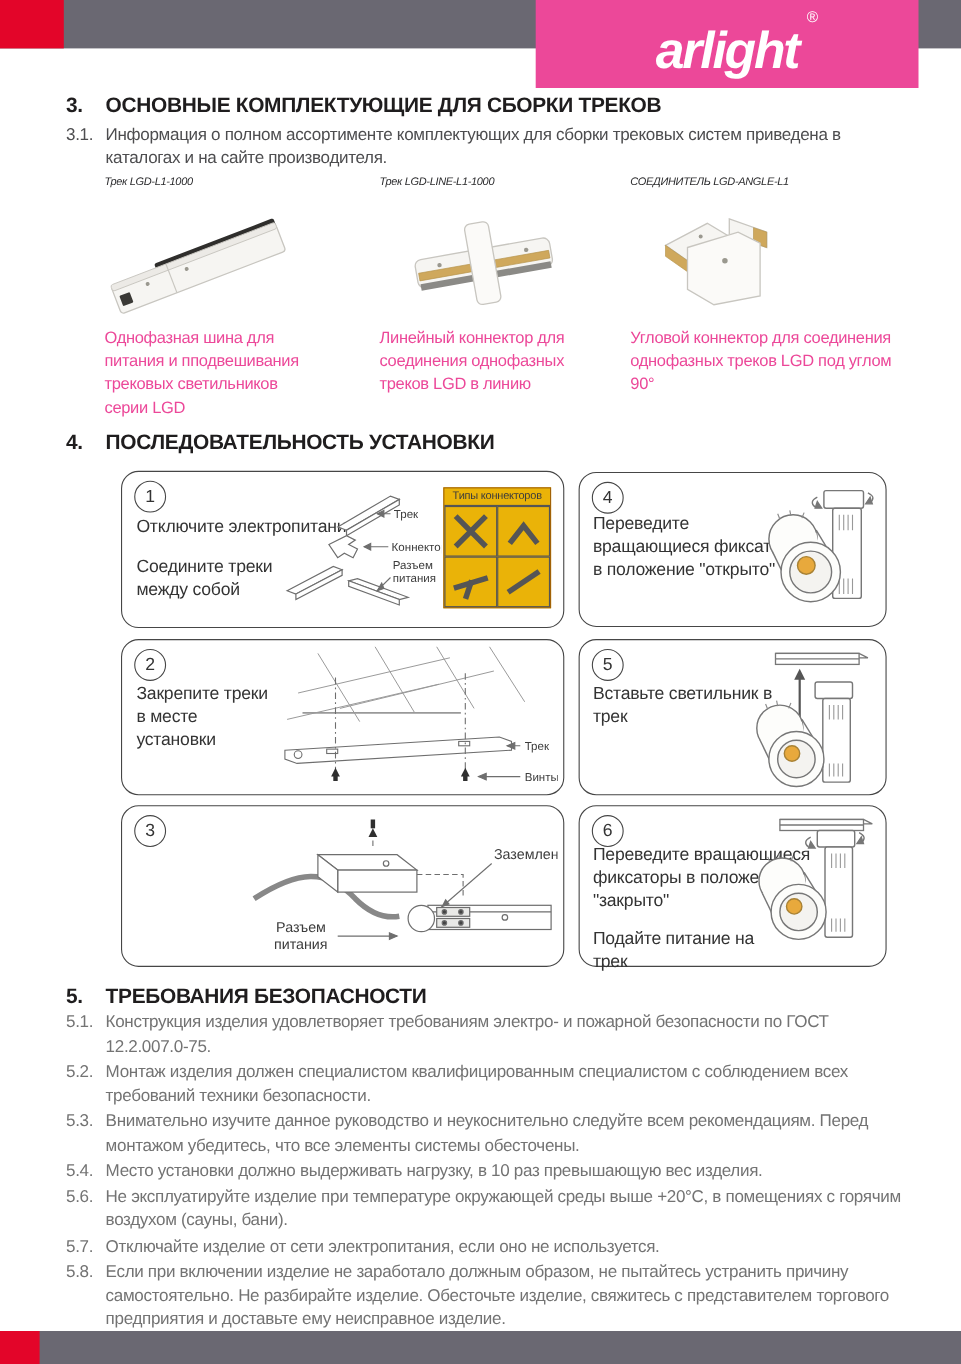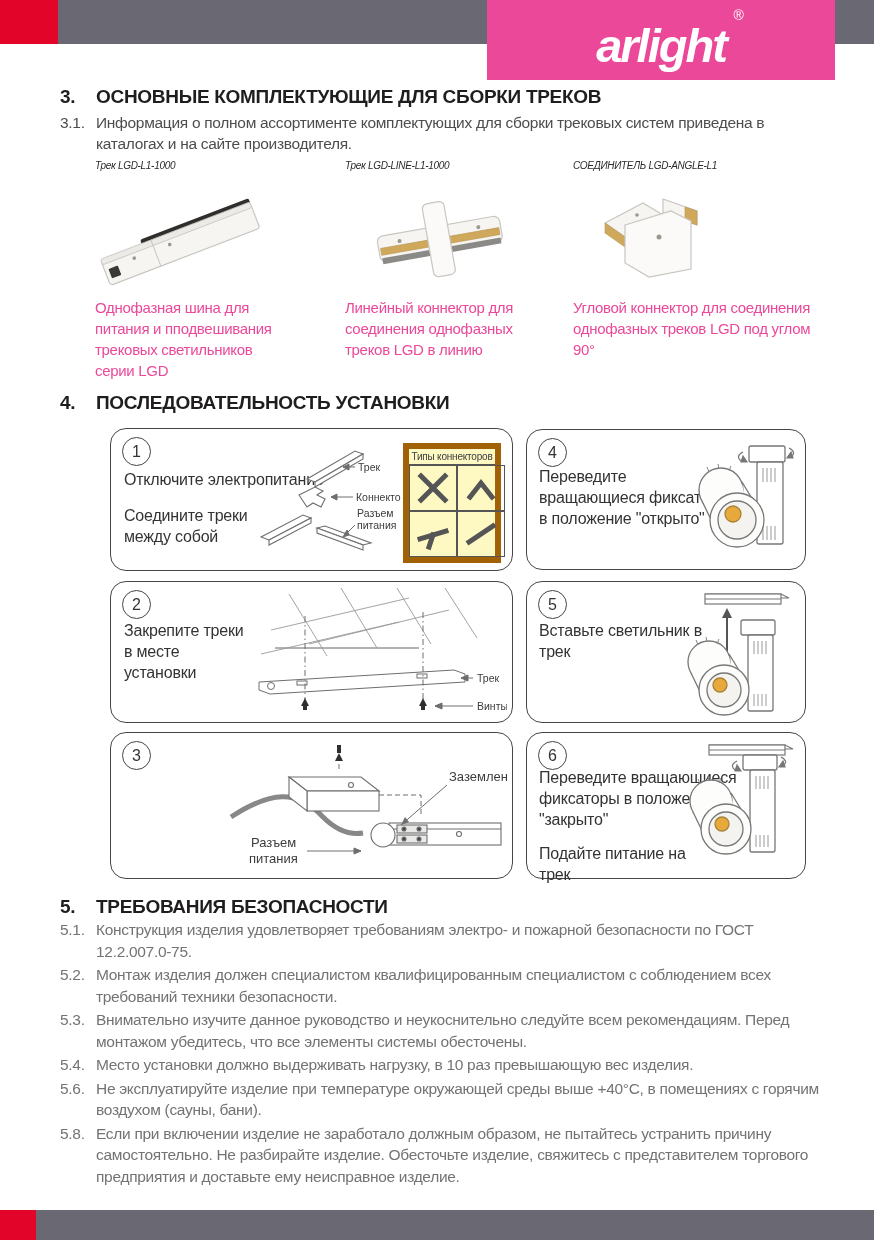--- a/index.html
+++ b/index.html
@@ -30,21 +30,21 @@
   
   .step-box { position:absolute; border:1.6px solid #464646; border-radius:16px; background:#fff; }
   .step-num { position:absolute; top:8px; left:11px; width:29px; height:29px; border:1.5px solid #464646;
               border-radius:50%; display:flex; align-items:center; justify-content:center;
               font-size:16px; color:#343434; }
   .step-text { position:absolute; font-size:16px; line-height:21px; color:#333; letter-spacing:-0.2px; }
   .diag { position:absolute; }
   .diag text { font-family:"Liberation Sans", sans-serif; font-size:10.5px; fill:#3c3c3c; }
 
   
-  .conn-table { position:absolute; border:6px solid #a16207; background:#fef9c3; }
+  .conn-table { position:absolute; border:1px solid #a16207; background:#eab308; }
   .conn-title { border-bottom:1px solid #555; text-align:center; font-size:10px; color:#3c3c3c;
                 padding:2px 0; letter-spacing:-0.2px; }
   .conn-grid { display:grid; grid-template-columns:1fr 1fr; grid-template-rows:1fr 1fr; }
   .conn-cell { border:0.5px solid #555; width:48px; height:46px; display:flex; align-items:center; justify-content:center; }
 
   
   .safety-list { position:absolute; left:60px; top:919px; width:762px; }
   .safety-item { display:grid; grid-template-columns:36px 1fr; font-size:15.5px; line-height:21.5px;
                  color:#737373; letter-spacing:-0.3px; margin-bottom:2px; }
 
@@ -409,21 +409,25 @@
     <div class="safety-item">
       <span>5.3.</span>
       <span>Внимательно изучите данное руководство и неукоснительно следуйте всем рекомендациям. Перед монтажом убедитесь, что все элементы системы обесточены.</span>
     </div>
     <div class="safety-item">
       <span>5.4.</span>
       <span>Место установки должно выдерживать нагрузку, в 10 раз превышающую вес изделия.</span>
     </div>
     <div class="safety-item">
       <span>5.6.</span>
-      <span>Не эксплуатируйте изделие при температуре окружающей среды выше +40°С, в помещениях с горячим воздухом (сауны, бани).</span>
+      <span>Не эксплуатируйте изделие при температуре окружающей среды выше +20°С, в помещениях с горячим воздухом (сауны, бани).</span>
+    </div>
+    <div class="safety-item">
+      <span>5.7.</span>
+      <span>Отключайте изделие от сети электропитания, если оно не используется.</span>
     </div>
     <div class="safety-item">
       <span>5.8.</span>
       <span>Если при включении изделие не заработало должным образом, не пытайтесь устранить причину самостоятельно. Не разбирайте изделие. Обесточьте изделие, свяжитесь с представителем торгового предприятия и доставьте ему неисправное изделие.</span>
     </div>
   </div>
 
   <div class="footer-bar"></div>
   <div class="footer-red"></div>
 

